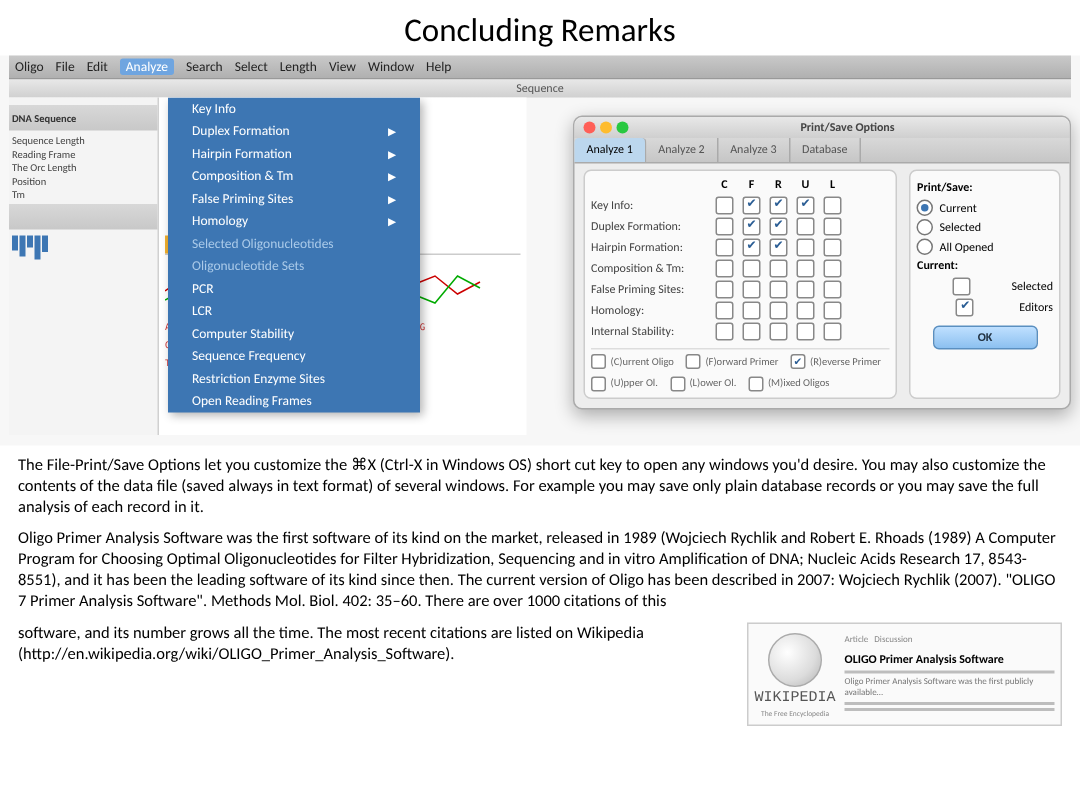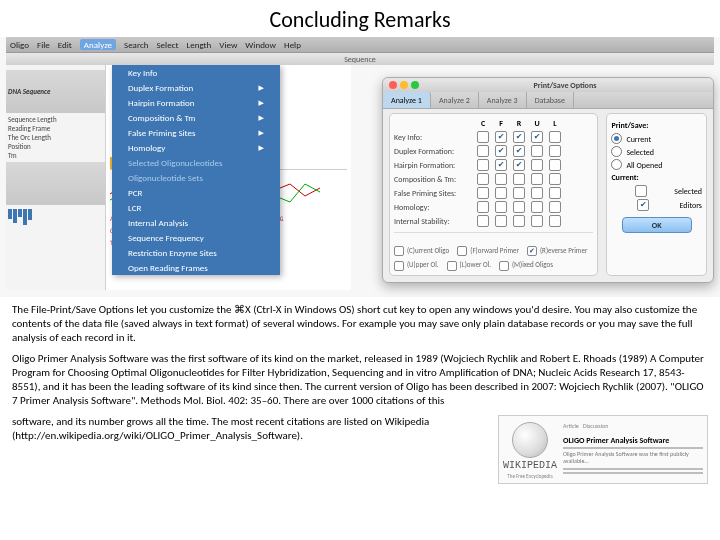--- a/index.html
+++ b/index.html
@@ -53,24 +53,23 @@
     width: 95px;
     background: #f4f4f4;
     border-right: 1px solid #d0d0d0;
     font-size: 7px;
     padding: 3px 2px 0 2px;
     color: #444;
   }
   .left-stub .hdr {
     background: linear-gradient(#d8d8d8, #c8c8c8);
     margin: 2px -2px;
-    padding: 17px 2px;
+    padding: 4px 2px;
     font-weight: bold;
     color: #333;
-    font-style: italic;
   }
   .mid {
     width: 245px;
     position: relative;
     background: #ffffff;
     overflow: hidden;
   }
   .dropdown {
     position: absolute;
     left: 6px;
@@ -204,21 +203,21 @@
     color: #2a5d94;
   }
   .chk.on::after { content: "✔"; }
   .footer-sets {
     display: flex;
     flex-wrap: wrap;
     gap: 4px 8px;
     font-size: 7px;
     color: #666;
     margin-top: 4px;
-    padding-top: 13px;
+    padding-top: 3px;
     border-top: 1px solid #ddd;
   }
   .footer-sets span::before {
     content: "";
     display: inline-block;
     width: 8px;
     height: 8px;
     border: 1px solid #888;
     border-radius: 2px;
     margin-right: 3px;
@@ -384,21 +383,21 @@
         <div class="row dim">
             <span>Oligonucleotide Sets</span>
           </div>
         <div class="row">
             <span>PCR</span>
           </div>
         <div class="row">
             <span>LCR</span>
           </div>
         <div class="row">
-            <span>Internal Analysis</span>
+            <span>Computer Stability</span>
           </div>
         <div class="row">
             <span>Sequence Frequency</span>
           </div>
         <div class="row">
             <span>Restriction Enzyme Sites</span>
           </div>
         <div class="row">
             <span>Open Reading Frames</span>
           </div>

